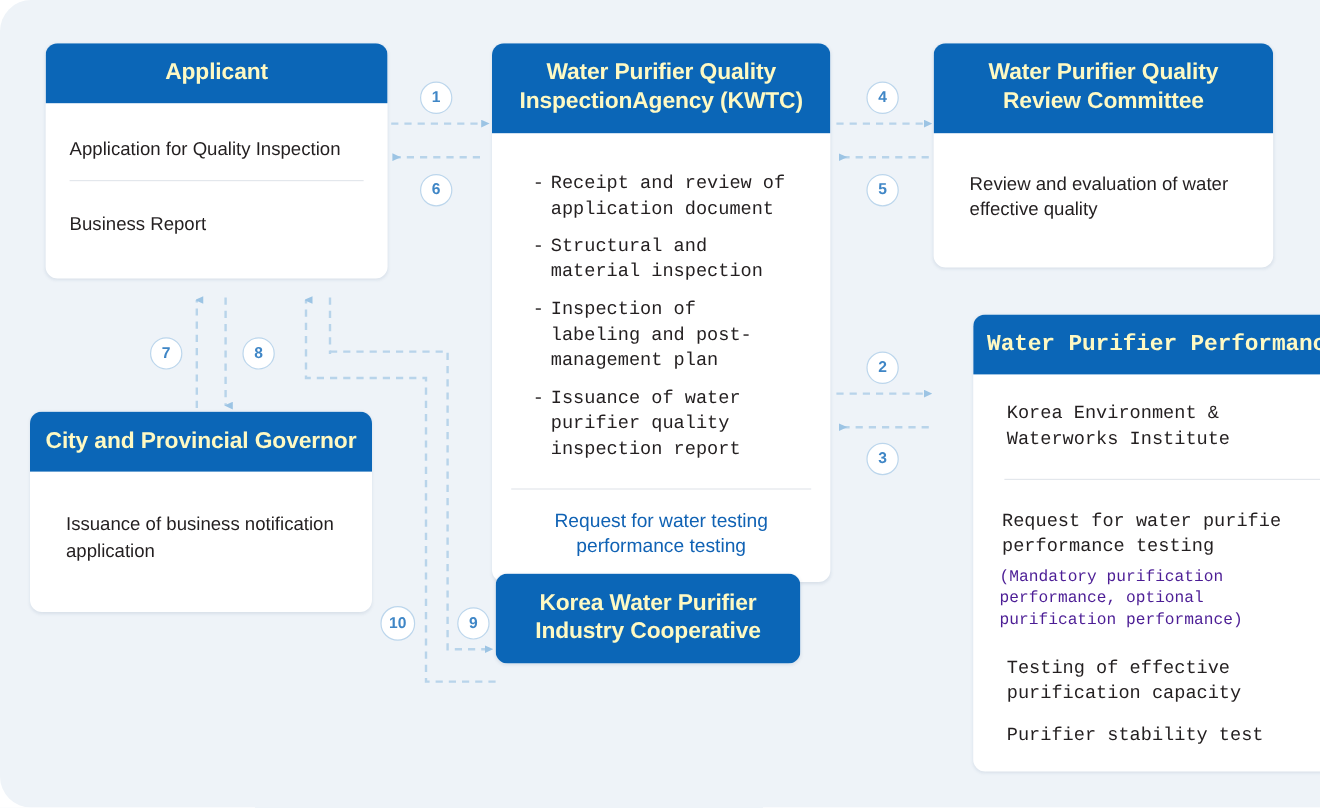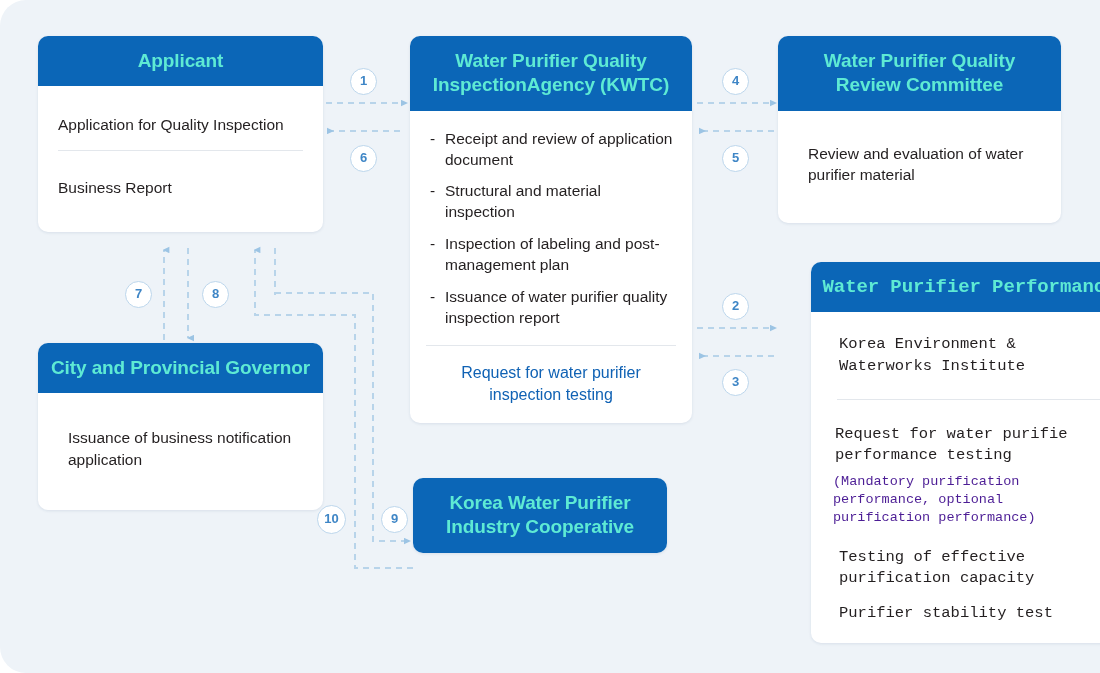--- a/index.html
+++ b/index.html
@@ -22,21 +22,21 @@
   .card {
     position: absolute;
     background: #ffffff;
     border-radius: 10px;
     box-shadow: 0 1px 3px rgba(20,60,110,0.10);
     overflow: hidden;
     z-index: 5;
   }
   .card-head {
     background: #0b66b7;
-    color: #5eead4;
+    color: #fef9c3;
     font-size: 19px;
     font-weight: bold;
     line-height: 1.28;
     text-align: center;
     padding: 13px 10px;
     letter-spacing: -0.1px;
   }
   .card-body {
     padding: 14px 16px 16px;
     color: #231f20;
@@ -57,23 +57,24 @@
   }
   .accent-small {
     color: #4c1d95;
     font-size: 13.5px;
     line-height: 1.33;
   }
 
   
   ul.bullets {
     list-style: none;
-    margin: 2px;
+    margin: 16px;
     padding: 4px 2px 2px 2px;
     text-align: left;
+    font-family: Liberation Mono, monospace;
   }
   ul.bullets li {
     position: relative;
     padding-left: 17px;
     margin-bottom: 11px;
     font-size: 15.5px;
     line-height: 1.35;
     color: #231f20;
   }
   ul.bullets li:last-child { margin-bottom: 4px; }
@@ -83,21 +84,21 @@
     left: 2px;
     top: 0;
     color: #231f20;
   }
 
   
   #card-applicant   { left: 38px;  top: 36px;  width: 285px; }
   #card-kwtc        { left: 410px; top: 36px;  width: 282px; }
   #card-review      { left: 778px; top: 36px;  width: 283px; }
   #card-testing     { left: 811px; top: 262px; width: 317px; font-family: Liberation Mono, monospace; }
-  #card-governor    { left: 38px;  top: 343px; width: 285px; }
+  #card-governor    { left: 25px;  top: 343px; width: 285px; }
   #card-coop        { left: 413px; top: 478px; width: 254px; }
 
   
   #wires {
     position: absolute;
     left: 0; top: 0;
     width: 1100px;
     height: 673px;
     z-index: 2;
     pointer-events: none;
@@ -193,30 +194,30 @@
       <div>InspectionAgency (KWTC)</div>
     </div>
     <div class="card-body" style="padding:12px 14px 0; text-align:left;">
       <ul class="bullets">
         <li>Receipt and review of application document</li>
         <li>Structural and material inspection</li>
         <li>Inspection of labeling and post-management plan</li>
         <li>Issuance of water purifier quality inspection report</li>
       </ul>
       <div class="divider" style="margin:10px 2px 0;"></div>
-      <div class="accent" style="text-align:center; padding:16px 6px 18px; font-size:16px; line-height:1.35;">Request for water purifier inspection testing</div>
+      <div class="accent" style="text-align:center; padding:16px 6px 18px; font-size:16px; line-height:1.35;">Request for water testing performance testing</div>
     </div>
   </div>
 
   <div class="card" id="card-review">
     <div class="card-head">
       <div>Water Purifier Quality</div>
       <div>Review Committee</div>
     </div>
-    <div class="card-body" style="padding:32px 30px 38px;">Review and evaluation of water purifier material</div>
+    <div class="card-body" style="padding:32px 30px 38px;">Review and evaluation of water effective quality</div>
   </div>
 
   <div class="card" id="card-testing">
     <div class="card-head">
       <div>Water Purifier Performance</div>
     </div>
     <div class="card-body" style="padding:0 22px 18px;">
       <div style="padding:22px 6px 22px;">Korea Environment &amp; Waterworks Institute</div>
       <div class="divider"></div>
       <div style="padding:24px 2px 0;">Request for water purifie performance testing</div>

